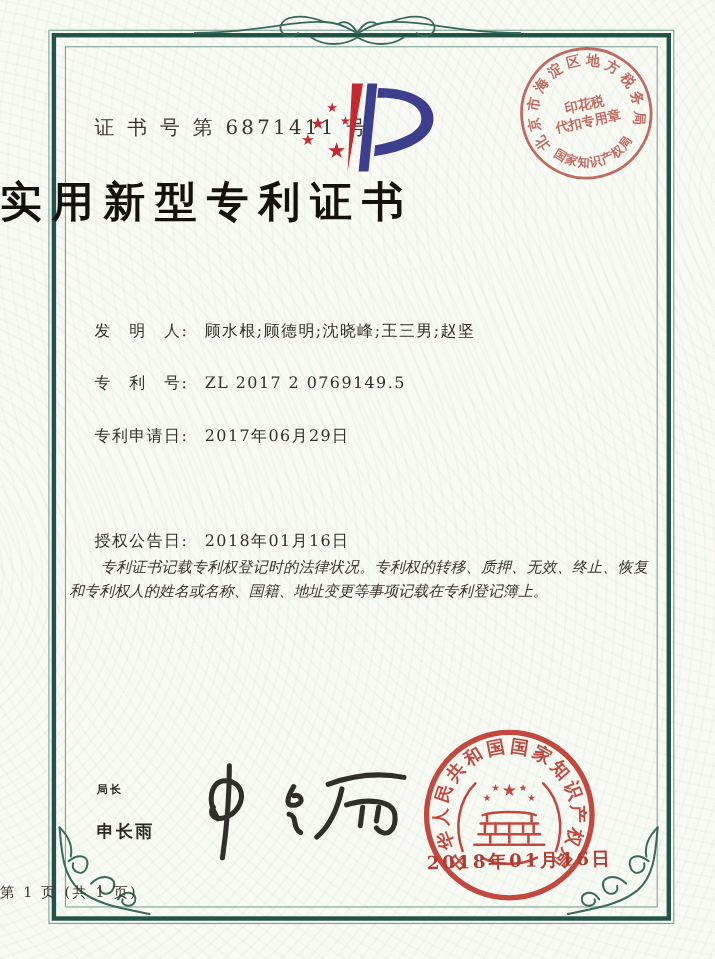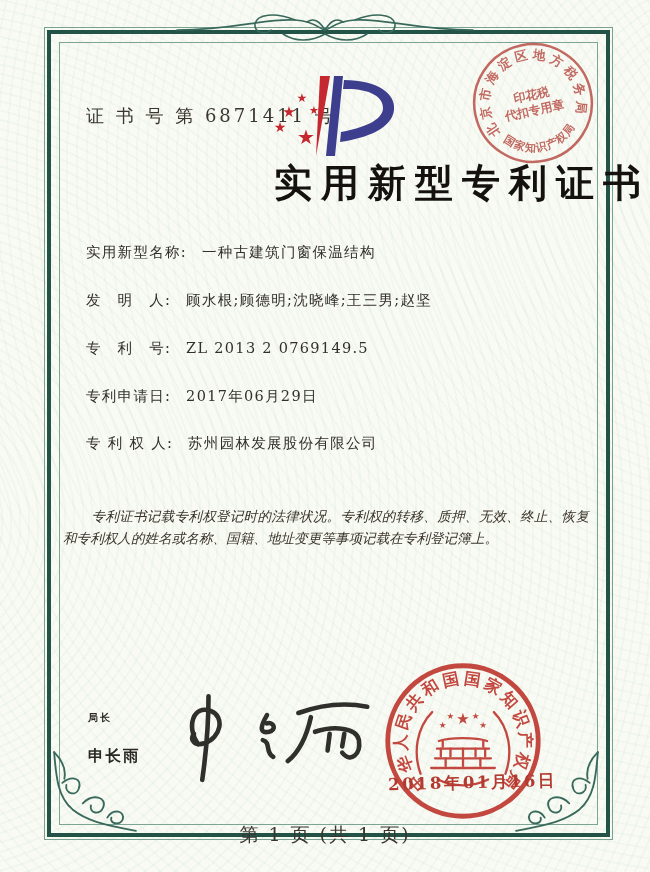--- a/index.html
+++ b/index.html
@@ -12,43 +12,43 @@
       #f8faf3;}
   
   .frame{position:absolute;left:44px;top:27px;right:37px;bottom:32px;border:1px solid #79a190;}
   .frame-thick{position:absolute;inset:2px;border:4px solid #235247;}
   .frame-inner{position:absolute;inset:8px;border:1px solid #7ba495;}
   .ornament{position:absolute;pointer-events:none;}
   
   .certno{position:absolute;left:86px;top:104px;font-size:18px;letter-spacing:3px;color:#3a352f;}
   .tax-stamp{position:absolute;left:470px;top:40px;opacity:.8;transform:rotate(-12deg);}
   .logo{position:absolute;left:256px;top:72px;}
-  .title{position:absolute;left:0;top:158px;width:100%;text-align:right;
+  .title{position:absolute;left:0;top:158px;width:100%;text-align:left;
     font-size:38px;font-weight:700;letter-spacing:9px;color:#14110e;}
   
   .field{position:absolute;left:86px;width:500px;font-size:14.5px;letter-spacing:1.3px;
     color:#332f2a;white-space:nowrap;}
   .flabel{margin-right:9px;}
   
   .bodytext{position:absolute;left:63px;top:505px;width:526px;font-size:13.6px;
     line-height:1.62;color:#3a332a;text-align:justify;font-style:italic;}
   .bodytext p{margin:0;text-indent:2.1em;}
   
   .role{position:absolute;left:88px;top:711px;font-size:10px;font-weight:600;
     font-family:"DejaVu Sans",sans-serif;color:#2b2824;letter-spacing:2px;text-align:center;}
   .dname{position:absolute;left:88px;top:746px;font-size:15.5px;font-weight:600;
     font-family:Liberation Sans, sans-serif;color:#2b2824;letter-spacing:2px;text-align:center;}
   .sig{position:absolute;left:162px;top:690px;opacity:.93;}
   
   .seal{position:absolute;left:382px;top:660px;opacity:.92;filter:blur(.2px);}
   .seal-date{position:absolute;left:388px;top:772px;font-size:16.5px;font-weight:600;
     color:#b23a31;letter-spacing:2.5px;transform:rotate(-1.5deg);}
   
-  .pageno{position:absolute;left:0;top:802px;width:100%;text-align:center;
-    font-size:19px;letter-spacing:2px;color:#3a352f;margin-top:20px;}
+  .pageno{position:absolute;left:0;top:802px;width:100%;
+    font-size:13px;letter-spacing:2px;color:#3a352f;}
 </style>
 </head>
 <body>
 
 <div class="page">
 
   <div class="frame">
     <div class="frame-thick">
       <div class="frame-inner"></div>
     </div>
@@ -108,39 +108,35 @@
       <text x="50" y="72" font-size="20">★</text>
     </g>
     <polygon points="64,4 74,4 60,84" fill="#c5282f"></polygon>
     <path fill="#3e3e8e" d="M78,4 L87,4 L79,84 L70,84 Z
       M88,8 C122,8 140,22 138,38 C136,56 112,66 84,70 L85,60
       C108,56 126,48 127,37 C128,24 112,16 87,17 Z"></path>
   </svg>
 
   <div class="title">实用新型专利证书</div>
 
-  <div class="field" style="top:243px">
-    <span class="flabel">实用新型名称:</span>
-    <span class="fvalue">一种古建筑门窗保温结构</span>
-  </div>
   <div class="field" style="top:291px">
     <span class="flabel">发　明　人:</span>
     <span class="fvalue">顾水根;顾德明;沈晓峰;王三男;赵坚</span>
   </div>
   <div class="field" style="top:339px">
     <span class="flabel">专　利　号:</span>
-    <span class="fvalue">ZL 2013 2 0769149.5</span>
+    <span class="fvalue">ZL 2017 2 0769149.5</span>
   </div>
   <div class="field" style="top:387px">
     <span class="flabel">专利申请日:</span>
     <span class="fvalue">2017年06月29日</span>
   </div>
-  <div class="field" style="top:434px">
-    <span class="flabel">专 利 权 人:</span>
-    <span class="fvalue">苏州园林发展股份有限公司</span>
+  <div class="field" style="top:482px">
+    <span class="flabel">授权公告日:</span>
+    <span class="fvalue">2018年01月16日</span>
   </div>
 
   <div class="bodytext">
     <p>专利证书记载专利权登记时的法律状况。专利权的转移、质押、无效、终止、恢复和专利权人的姓名或名称、国籍、地址变更等事项记载在专利登记簿上。</p>
   </div>
 
   <div class="role">局长</div>
   <div class="dname">申长雨</div>
   <svg class="sig" width="210" height="94" viewBox="0 0 200 90">
     <g stroke="#21201e" stroke-width="4.4" fill="none" stroke-linecap="round" stroke-linejoin="round">

